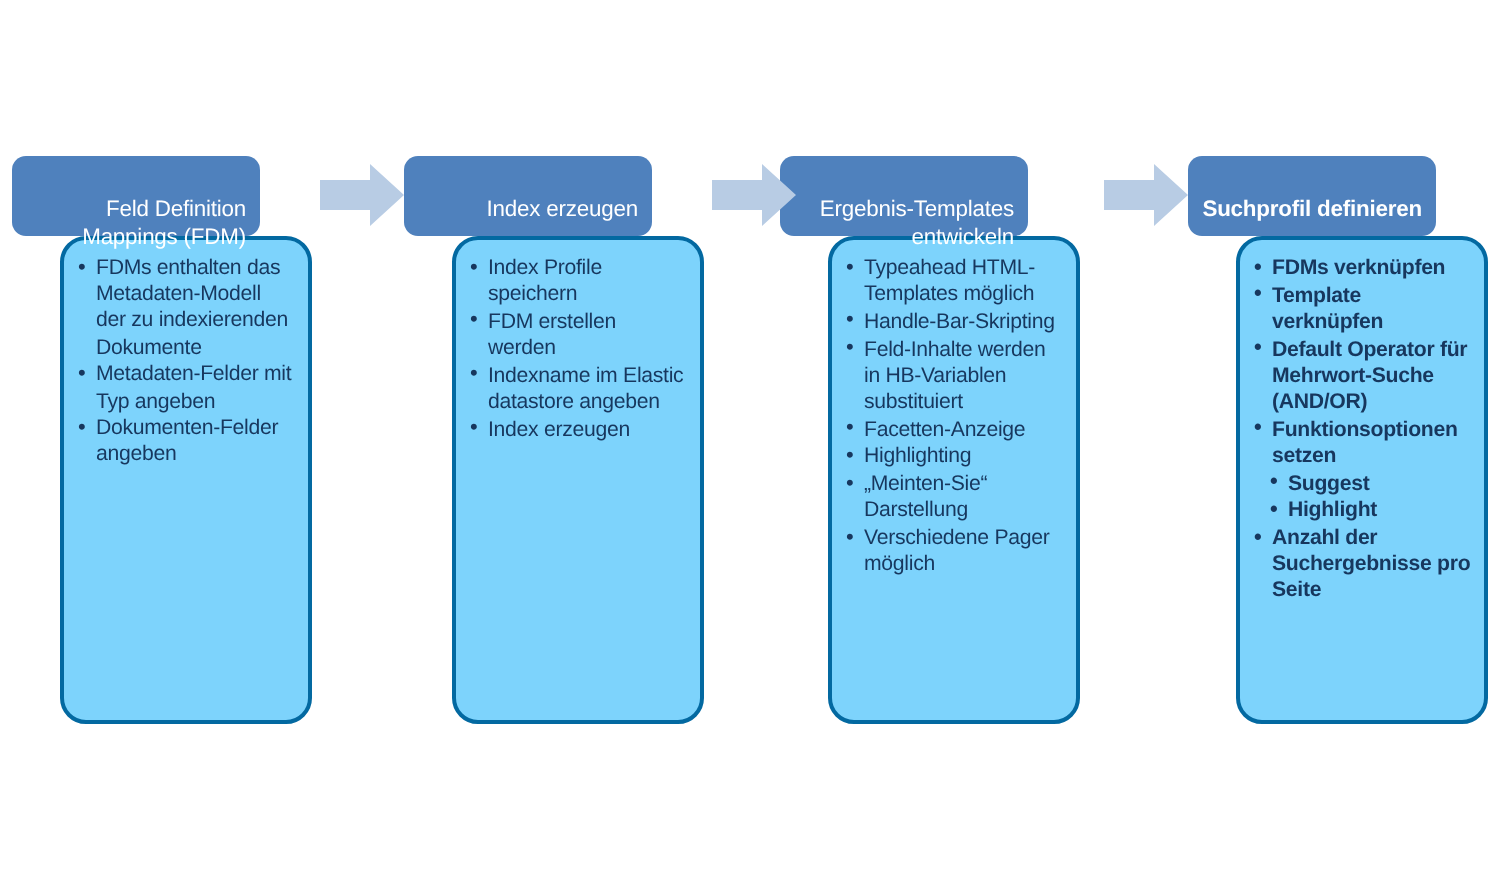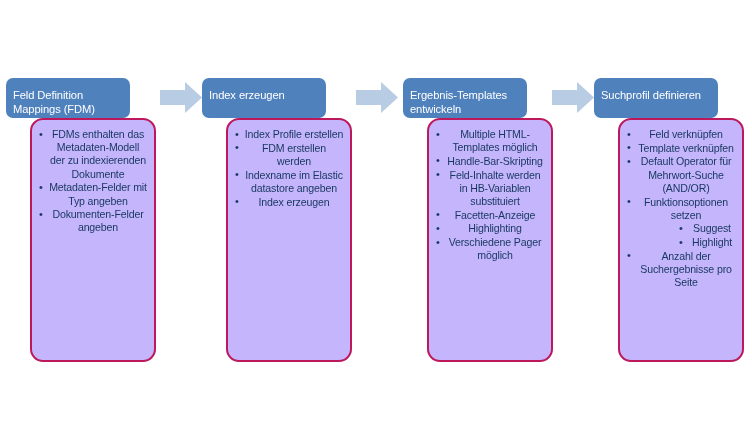--- a/index.html
+++ b/index.html
@@ -25,54 +25,54 @@
 
   
   .stage {
     position: absolute;
     top: 78px;
     width: 152px;
     height: 284px;
   }
   .stage-1 { left: 4px; }
   .stage-2 { left: 200px; }
-  .stage-3 { left: 401px; }
-  .stage-4 { left: 592px; }
+  .stage-3 { left: 388px; }
+  .stage-4 { left: 592px; font-weight: bold; }
 
   
   .stage-header {
     position: absolute;
     left: 2px;
     top: 0px;
     width: 124px;
     height: 40px;
     background: #4f81bd;
     border-radius: 7px;
     box-sizing: border-box;
-    padding: 10px 7px 0 7px;
+    padding: 20px 7px 0 7px;
     color: #ffffff;
     font-size: 11.2px;
     line-height: 14px;
     letter-spacing: -0.1px;
     z-index: 2;
+    text-align: right;
   }
 
   
   .stage-body {
     position: absolute;
     left: 26px;
     top: 40px;
     width: 126px;
     height: 244px;
-    background: #c4b5fd;
-    border: 2px solid #be185d;
+    background: #7dd3fc;
+    border: 2px solid #0369a1;
     border-radius: 13px;
     box-sizing: border-box;
     z-index: 1;
-    text-align: center;
   }
 
   .bullets {
     margin: 0;
     padding: 8px 6px 0 0;
     list-style: none;
     font-size: 10.6px;
     line-height: 13.2px;
     color: #17375e;
     letter-spacing: -0.15px;
@@ -86,21 +86,20 @@
     content: "\2022";
     position: absolute;
     left: 7px;
     top: -0.5px;
     font-size: 11px;
     color: #17375e;
   }
   
   .bullets li.sub {
     padding-left: 24px;
-    margin-left: 44px;
   }
   .bullets li.sub::before {
     left: 15px;
   }
 
   
   .arrow {
     position: absolute;
     top: 82px;
     width: 42px;
@@ -131,59 +130,60 @@
   <div class="arrow arrow-1">
     <svg width="42" height="31" viewBox="0 0 42 31" xmlns="http://www.w3.org/2000/svg">
       <polygon points="0,8 25,8 25,0 42,15.5 25,31 25,23 0,23" fill="#b8cce4"></polygon>
     </svg>
   </div>
 
   <div class="stage stage-2">
     <div class="stage-header">Index erzeugen</div>
     <div class="stage-body">
       <ul class="bullets">
-        <li>Index Profile erstellen</li>
+        <li>Index Profile speichern</li>
         <li>FDM erstellen werden</li>
         <li>Indexname im Elastic datastore angeben</li>
         <li>Index erzeugen</li>
       </ul>
     </div>
   </div>
 
   <div class="arrow arrow-2">
     <svg width="42" height="31" viewBox="0 0 42 31" xmlns="http://www.w3.org/2000/svg">
       <polygon points="0,8 25,8 25,0 42,15.5 25,31 25,23 0,23" fill="#b8cce4"></polygon>
     </svg>
   </div>
 
   <div class="stage stage-3">
     <div class="stage-header">Ergebnis-Templates entwickeln</div>
     <div class="stage-body">
       <ul class="bullets">
-        <li>Multiple HTML-Templates möglich</li>
+        <li>Typeahead HTML-Templates möglich</li>
         <li>Handle-Bar-Skripting</li>
         <li>Feld-Inhalte werden in HB-Variablen substituiert</li>
         <li>Facetten-Anzeige</li>
         <li>Highlighting</li>
+        <li>„Meinten-Sie“ Darstellung</li>
         <li>Verschiedene Pager möglich</li>
       </ul>
     </div>
   </div>
 
   <div class="arrow arrow-3">
     <svg width="42" height="31" viewBox="0 0 42 31" xmlns="http://www.w3.org/2000/svg">
       <polygon points="0,8 25,8 25,0 42,15.5 25,31 25,23 0,23" fill="#b8cce4"></polygon>
     </svg>
   </div>
 
   <div class="stage stage-4">
     <div class="stage-header">Suchprofil definieren</div>
     <div class="stage-body">
       <ul class="bullets">
-        <li>Feld verknüpfen</li>
+        <li>FDMs verknüpfen</li>
         <li>Template verknüpfen</li>
         <li>Default Operator für Mehrwort-Suche (AND/OR)</li>
         <li>Funktionsoptionen setzen</li>
         <li class="sub">Suggest</li>
         <li class="sub">Highlight</li>
         <li>Anzahl der Suchergebnisse pro Seite</li>
       </ul>
     </div>
   </div>
 

